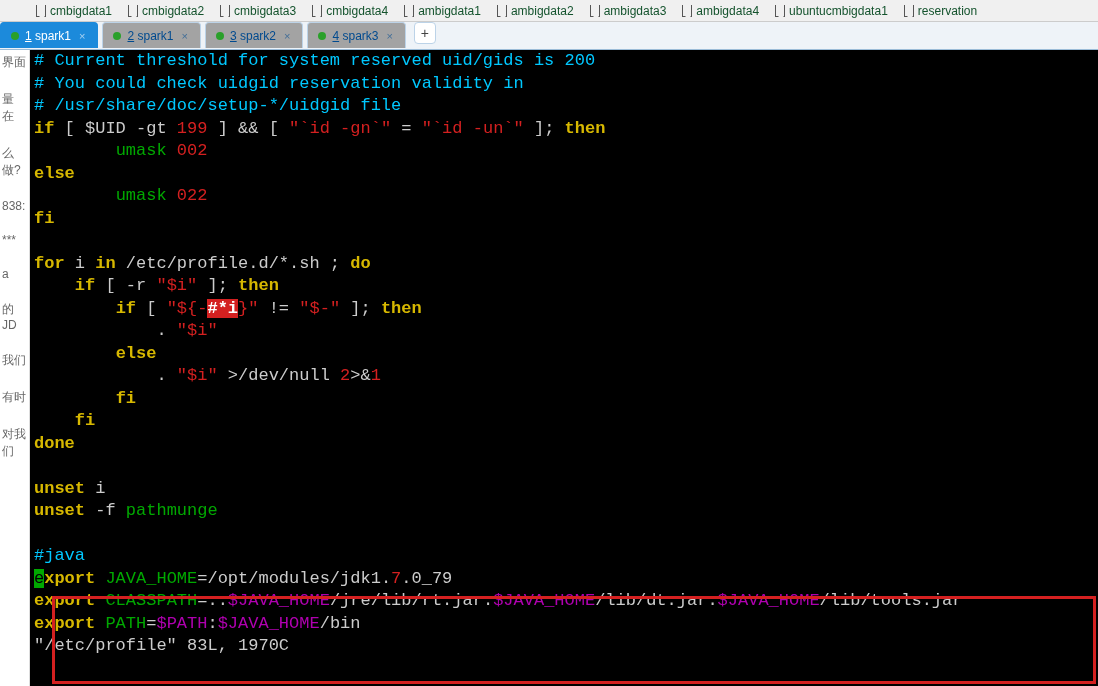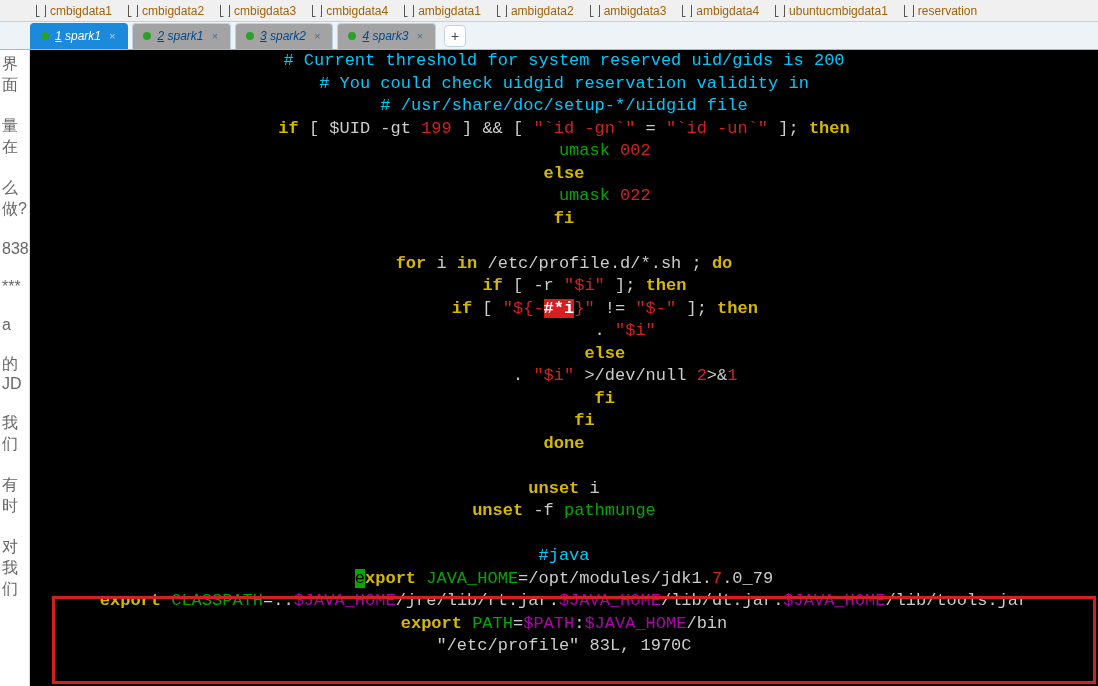--- a/index.html
+++ b/index.html
@@ -8,21 +8,21 @@
 
   
   .bookmark-bar {
     height: 22px;
     background: #f0f0f0;
     border-bottom: 1px solid #ccc;
     display: flex; align-items: center;
     padding-left: 30px;
     gap: 4px;
     font-size: 12px;
-    color: #a16207;
+    color: #14532d;
     overflow: hidden; white-space: nowrap;
   }
   .bookmark-item {
     display: inline-flex; align-items: center; gap: 4px;
     padding: 0 6px;
     cursor: pointer;
   }
   .bookmark-icon {
     width: 10px; height: 12px; display: inline-block;
     border: 1px solid #555; border-top: none;
@@ -31,24 +31,22 @@
   .bookmark-icon::after {
     content: ""; position: absolute; bottom: -1px; left: 2px; width: 0; height: 0;
     border-left: 3px solid transparent; border-right: 3px solid transparent; border-bottom: 3px solid #f0f0f0;
   }
 
   
   .tab-bar {
     height: 28px;
     background: #eef3f8;
     border-bottom: 1px solid #9bbcd8;
-    display: flex; align-items: center;
-    padding-left: 30px;
+    display: flex; align-items: flex-start;
     gap: 0;
-    font-style: italic;
   }
   .tab {
     display: inline-flex; align-items: center; gap: 6px;
     height: 26px;
     padding: 0 10px;
     background: #a3a3a3;
     border: 1px solid #bcd3e8; border-bottom: none;
     border-top-left-radius: 4px; border-top-right-radius: 4px;
     margin-right: 4px;
     font-size: 12px;
@@ -66,26 +64,26 @@
   .tab-add {
     width: 22px; height: 22px; border: 1px solid #bcd3e8; background: #fff;
     display: inline-flex; align-items: center; justify-content: center; font-size: 14px; color: #444;
     border-radius: 4px; margin-left: 4px; cursor: pointer;
   }
 
   
   .main-row { flex: 1; display: flex; min-height: 0; }
   .left-gutter {
     width: 30px; background: #fff; border-right: 1px solid #ddd;
-    font-size: 16px; color: #666; padding: 4px 2px;
+    font-size: 12px; color: #666; padding: 4px 2px;
     overflow: hidden;
   }
   .left-gutter div { margin-bottom: 20px; }
 
-  .terminal-wrap { flex: 1; position: relative; background: #86efac; overflow: hidden; text-align: center; }
+  .terminal-wrap { flex: 1; position: relative; background: #86efac; overflow: hidden; }
   .terminal {
     position: absolute; top: 0; left: 0; right: 0; bottom: 0;
     background: #000; color: #ccc;
     font-family: "Consolas","Courier New",monospace;
     font-size: 17px; line-height: 22.5px;
     padding: 0 4px;
     white-space: pre;
   }
   .c-comment { color: #00c8ff; }
   .c-kw { color: #d7b800; font-weight: bold; }

